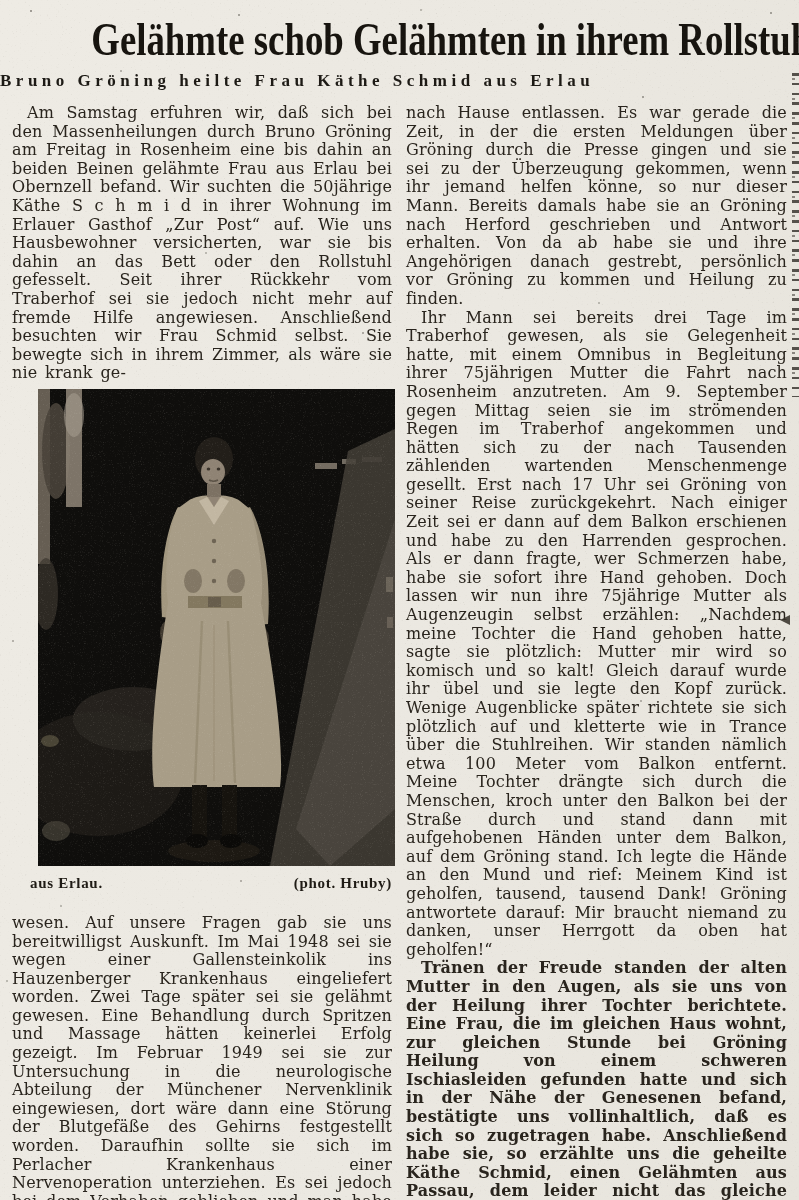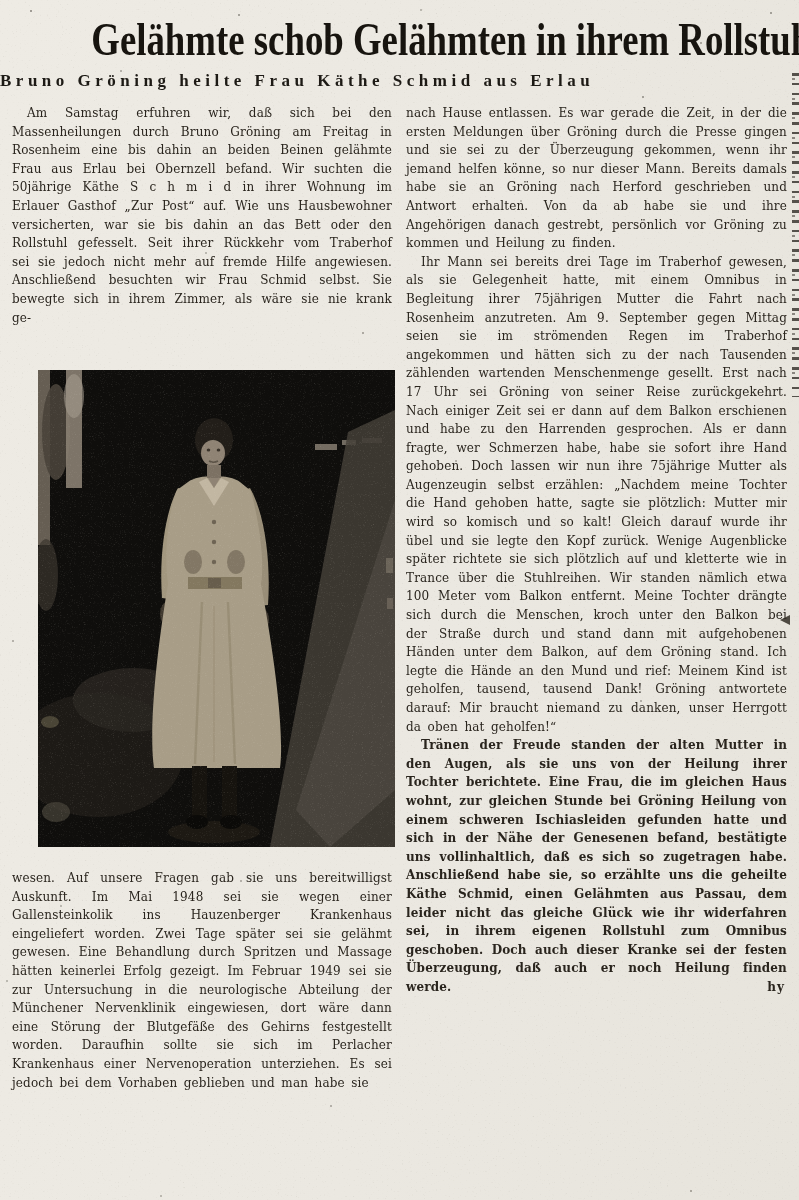--- a/index.html
+++ b/index.html
@@ -29,21 +29,21 @@
     color:#1d1a15; white-space:nowrap;
   }
   .columns {
     position:absolute; top:104px; left:12px; width:775px;
     display:flex; gap:14px;
   }
   .column { width:380px; }
   .column-right { width:381px; }
   .column p {
     margin:0;
-    font-size:12px; line-height:18.6px;
+    font-size:16px; line-height:18.6px;
     text-align:justify; word-spacing:2.5px; letter-spacing:0.15px;
     color:#29241d;
   }
   .indent { text-indent:15px; }
   .p-first-left { min-height:260px; }
   .photo-figure { margin:6px 0 0 0; padding:0; }
   .photo-frame {
     width:357px; height:477px; margin-left:26px;
     background:#0f0e0c; overflow:hidden;
   }
@@ -178,20 +178,24 @@
               <rect x="154" y="396" width="15" height="52" fill="#16130e"></rect>
               <rect x="184" y="396" width="15" height="52" fill="#16130e"></rect>
               <ellipse cx="159" cy="452" rx="11" ry="7" fill="#0b0a08"></ellipse>
               <ellipse cx="193" cy="452" rx="11" ry="7" fill="#0b0a08"></ellipse>
             </g>
 
             <rect width="357" height="477" filter="url(#photoNoise)" opacity="0.5"></rect>
           </svg>
         </div>
         <figcaption class="photo-caption">
+          <span class="cap-line2">
+            <span>aus Erlau.</span>
+            <span class="credit">(phot. Hruby)</span>
+          </span>
         </figcaption>
       </figure>
 
       <p class="p-after-photo">wesen. Auf unsere Fragen gab sie uns bereitwilligst Auskunft. Im Mai 1948 sei sie wegen einer Gallensteinkolik ins Hauzenberger Krankenhaus eingeliefert worden. Zwei Tage später sei sie gelähmt gewesen. Eine Behandlung durch Spritzen und Massage hätten keinerlei Erfolg gezeigt. Im Februar 1949 sei sie zur Untersuchung in die neurologische Abteilung der Münchener Nervenklinik eingewiesen, dort wäre dann eine Störung der Blutgefäße des Gehirns festgestellt worden. Daraufhin sollte sie sich im Perlacher Krankenhaus einer Nervenoperation unterziehen. Es sei jedoch bei dem Vorhaben geblieben und man habe sie</p>
     </div>
 
     <div class="column column-right">
       <p>nach Hause entlassen. Es war gerade die Zeit, in der die ersten Meldungen über Gröning durch die Presse gingen und sie sei zu der Überzeugung gekommen, wenn ihr jemand helfen könne, so nur dieser Mann. Bereits damals habe sie an Gröning nach Herford geschrieben und Antwort erhalten. Von da ab habe sie und ihre Angehörigen danach gestrebt, persönlich vor Gröning zu kommen und Heilung zu finden.</p>
       <p class="indent">Ihr Mann sei bereits drei Tage im Traberhof gewesen, als sie Gelegenheit hatte, mit einem Omnibus in Begleitung ihrer 75jährigen Mutter die Fahrt nach Rosenheim anzutreten. Am 9. September gegen Mittag seien sie im strömenden Regen im Traberhof angekommen und hätten sich zu der nach Tausenden zählenden wartenden Menschenmenge gesellt. Erst nach 17 Uhr sei Gröning von seiner Reise zurückgekehrt. Nach einiger Zeit sei er dann auf dem Balkon erschienen und habe zu den Harrenden gesprochen. Als er dann fragte, wer Schmerzen habe, habe sie sofort ihre Hand gehoben. Doch lassen wir nun ihre 75jährige Mutter als Augenzeugin selbst erzählen: „Nachdem meine Tochter die Hand gehoben hatte, sagte sie plötzlich: Mutter mir wird so komisch und so kalt! Gleich darauf wurde ihr übel und sie legte den Kopf zurück. Wenige Augenblicke später richtete sie sich plötzlich auf und kletterte wie in Trance über die Stuhlreihen. Wir standen nämlich etwa 100 Meter vom Balkon entfernt. Meine Tochter drängte sich durch die Menschen, kroch unter den Balkon bei der Straße durch und stand dann mit aufgehobenen Händen unter dem Balkon, auf dem Gröning stand. Ich legte die Hände an den Mund und rief: Meinem Kind ist geholfen, tausend, tausend Dank! Gröning antwortete darauf: Mir braucht niemand zu danken, unser Herrgott da oben hat geholfen!“</p>
       <p class="indent p-last">

